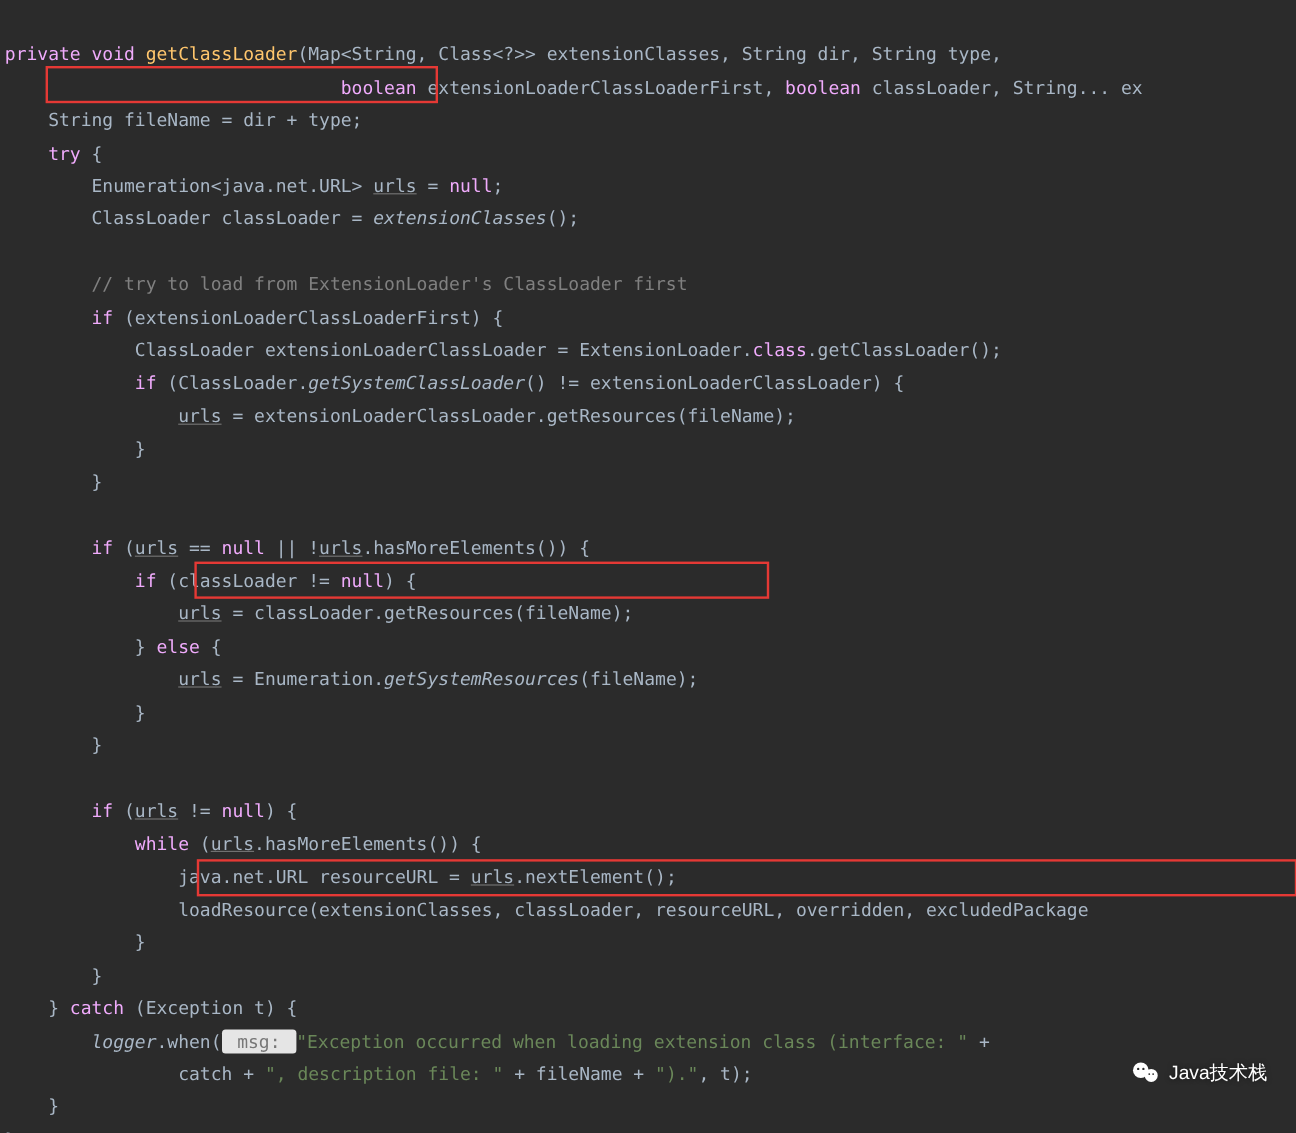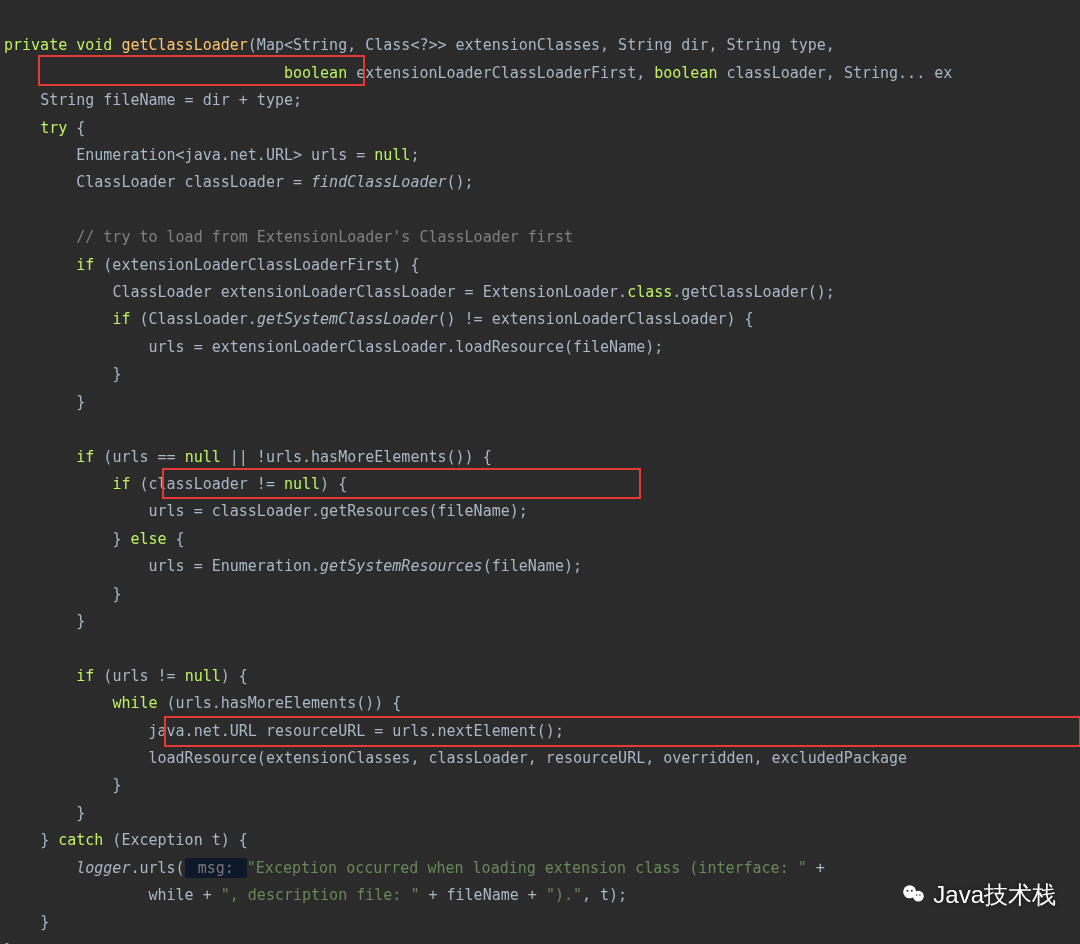--- a/index.html
+++ b/index.html
@@ -12,97 +12,97 @@
     line-height: 27.4px;
     color: #a9b7c6;
     overflow: hidden;
     position: relative;
   }
   .code-area {
     padding-top: 5px;
     padding-left: 4px;
     white-space: pre;
   }
-  .kw { color: #bef264; }            
+  .kw { color: #f0abfc; }            
   .method-decl { color: #ffc66d; }
   .str { color: #6a8759; }           
   .comment { color: #808080; margin-top: 43px; }       
   .static-call { font-style: italic; color: #a9b7c6; } 
   .field-ital { font-style: italic; margin-top: 44px; } 
   .hint { color: #787878; }          
   .hint-box {
-    background: #0f172a;
+    background: #e5e5e5;
     border-radius: 3px;
     padding: 1px 4px;
   }
-  .underline { text-decoration-color: #707070; }
+  .underline { text-decoration: underline; text-decoration-color: #707070; }
 
   .highlight-box {
     position: absolute;
     border: 2px solid #e53935;
     pointer-events: none;
   }
   #hl1 { left: 38px;  top: 55px;  width: 327px; height: 31px; }
   #hl2 { left: 162px; top: 468px; width: 479px; height: 31px; }
   #hl3 { left: 164px; top: 716px; width: 917px; height: 31px; }
 
   .watermark {
     position: absolute;
     right: 24px;
     bottom: 36px;
     display: flex;
     align-items: center;
     gap: 6px;
     color: #fff;
     font-family: "Helvetica Neue", Arial, sans-serif;
-    font-size: 24px;
+    font-size: 16px;
     font-weight: 500;
     text-shadow: 0 0 4px rgba(0,0,0,0.6);
   }
   .wm-icon {
     width: 26px; height: 26px;
     display: inline-flex; align-items: center; justify-content: center;
   }
 </style>
 </head>
 <body>
 
 <div class="code-area">
 <span class="kw">private</span> <span class="kw">void</span> <span class="method-decl">getClassLoader</span><span>(Map&lt;String, Class&lt;?&gt;&gt; extensionClasses, String dir, String type,</span>
                                <span class="kw">boolean</span><span> extensionLoaderClassLoaderFirst, </span><span class="kw">boolean</span><span> classLoader, String... ex</span>
     <span>String fileName = dir + type;</span>
     <span class="kw">try</span><span> {</span>
         <span>Enumeration&lt;java.net.URL&gt; </span><span class="underline">urls</span><span> = </span><span class="kw">null</span><span>;</span>
-        <span>ClassLoader classLoader = </span><span class="static-call">findClassLoader</span><span>();</span>
+        <span>ClassLoader classLoader = </span><span class="static-call">extensionClasses</span><span>();</span>
 
         <span class="comment">// try to load from ExtensionLoader's ClassLoader first</span>
         <span class="kw">if</span><span> (extensionLoaderClassLoaderFirst) {</span>
             <span>ClassLoader extensionLoaderClassLoader = ExtensionLoader.</span><span class="kw">class</span><span>.getClassLoader();</span>
             <span class="kw">if</span><span> (ClassLoader.</span><span class="static-call">getSystemClassLoader</span><span>() != extensionLoaderClassLoader) {</span>
-                <span class="underline">urls</span><span> = extensionLoaderClassLoader.loadResource(fileName);</span>
+                <span class="underline">urls</span><span> = extensionLoaderClassLoader.getResources(fileName);</span>
             <span>}</span>
         <span>}</span>
 
         <span class="kw">if</span><span> (</span><span class="underline">urls</span><span> == </span><span class="kw">null</span><span> || !</span><span class="underline">urls</span><span>.hasMoreElements()) {</span>
             <span class="kw">if</span><span> (classLoader != </span><span class="kw">null</span><span>) {</span>
                 <span class="underline">urls</span><span> = classLoader.getResources(fileName);</span>
             <span>}</span> <span class="kw">else</span><span> {</span>
                 <span class="underline">urls</span><span> = Enumeration.</span><span class="static-call">getSystemResources</span><span>(fileName);</span>
             <span>}</span>
         <span>}</span>
 
         <span class="kw">if</span><span> (</span><span class="underline">urls</span><span> != </span><span class="kw">null</span><span>) {</span>
             <span class="kw">while</span><span> (</span><span class="underline">urls</span><span>.hasMoreElements()) {</span>
                 <span>java.net.URL resourceURL = </span><span class="underline">urls</span><span>.nextElement();</span>
                 <span>loadResource(extensionClasses, classLoader, resourceURL, overridden, excludedPackage</span>
             <span>}</span>
         <span>}</span>
     <span>}</span> <span class="kw">catch</span><span> (Exception t) {</span>
-        <span class="field-ital">logger</span><span>.urls(</span><span class="hint hint-box"> msg: </span><span class="str">"Exception occurred when loading extension class (interface: "</span><span> +</span>
-                <span>while + </span><span class="str">", description file: "</span><span> + fileName + </span><span class="str">")."</span><span>, t);</span>
+        <span class="field-ital">logger</span><span>.when(</span><span class="hint hint-box"> msg: </span><span class="str">"Exception occurred when loading extension class (interface: "</span><span> +</span>
+                <span>catch + </span><span class="str">", description file: "</span><span> + fileName + </span><span class="str">")."</span><span>, t);</span>
     <span>}</span>
 <span>}</span>
 </div>
 
 <div id="hl1" class="highlight-box"></div>
 <div id="hl2" class="highlight-box"></div>
 <div id="hl3" class="highlight-box"></div>
 
 <div class="watermark">
   <span class="wm-icon">

